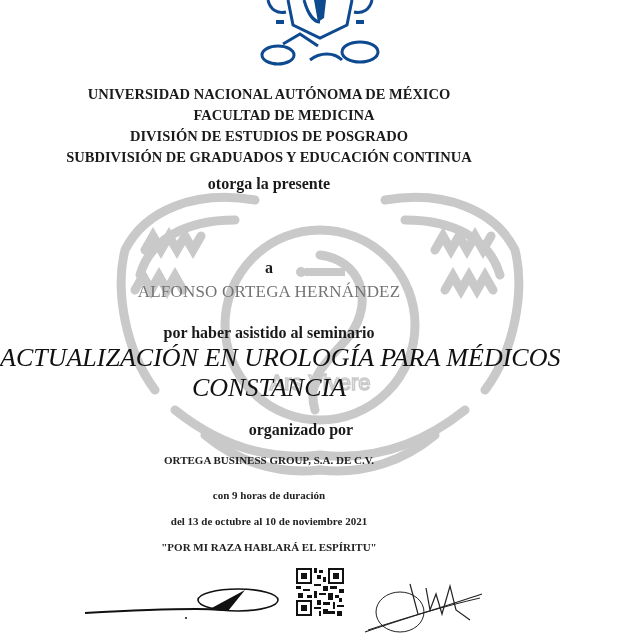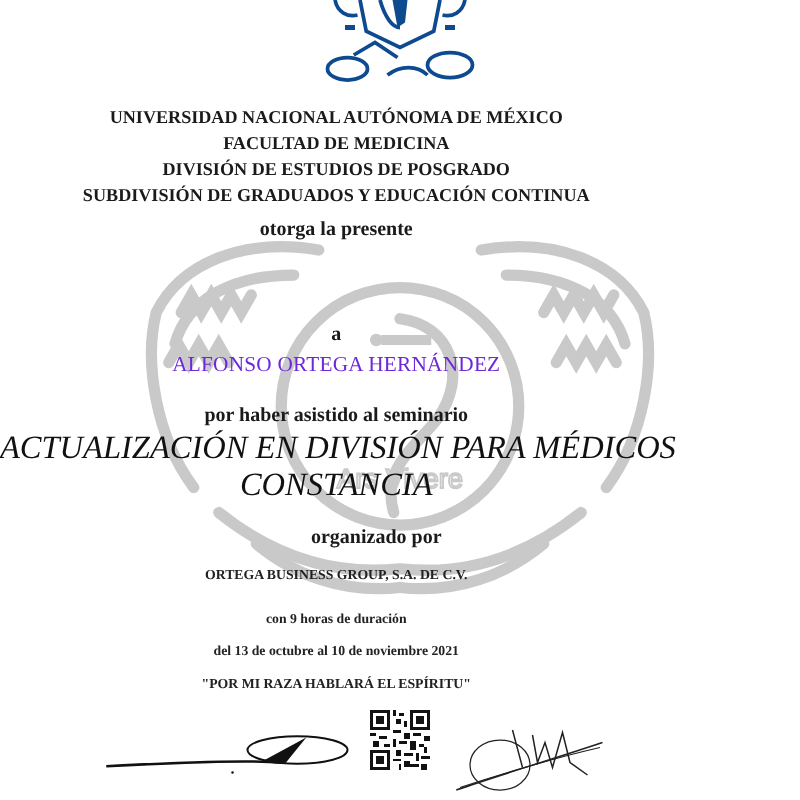--- a/index.html
+++ b/index.html
@@ -4,21 +4,21 @@
   <style>
     html, body { margin: 0; padding: 0; background: #ffffff; }
     body { width: 640px; height: 640px; overflow: hidden; position: relative; font-family: "Liberation Serif", "DejaVu Serif", serif; color: #111; }
     .page { position: absolute; left: 0; top: 0; width: 640px; height: 640px; }
     .crest { position: absolute; left: 248px; top: 0; width: 144px; height: 72px; }
     .watermark { position: absolute; left: 105px; top: 160px; width: 430px; height: 330px; opacity: 1; }
     .line { position: absolute; left: 0; width: 538px; text-align: center; white-space: nowrap; }
     .hdr { font-weight: bold; font-size: 14.5px; color: #1a1a1a; }
     .small { font-weight: bold; font-size: 16px; color: #1a1a1a; }
     .title { font-style: italic; font-size: 33px; color: #111; letter-spacing: 0.5px; }
-    .name { font-size: 17px; color: #6d28d9; letter-spacing: 0.2px; }
+    .name { font-size: 17px; color: #737373; letter-spacing: 0.2px; }
     .seminar { font-style: italic; font-size: 26px; color: #111; line-height: 30px; }
     .org { font-weight: bold; font-size: 11px; color: #222; }
     .sig { position: absolute; }
     .qr { position: absolute; left: 296px; top: 568px; width: 48px; height: 48px; }
   </style>
 </head>
 <body>
 
 <div class="page">
 
@@ -61,34 +61,34 @@
       <path d="M62 60 C 72 52, 86 52, 94 60"></path>
     </g>
     <g fill="#0d4a8f">
       <path d="M66 0 L 78 0 L 76 18 L 70 22 Z"></path>
       <rect x="28" y="20" width="8" height="4"></rect>
       <rect x="108" y="20" width="8" height="4"></rect>
     </g>
   </svg>
 
   <div class="line hdr" style="top:86px;">UNIVERSIDAD NACIONAL AUTÓNOMA DE MÉXICO</div>
-  <div class="line hdr" style="top:107px;">FACULTAD DE MEDICINA</div>
+  <div class="line hdr" style="top:107px;margin-left:15px;">FACULTAD DE MEDICINA</div>
   <div class="line hdr" style="top:128px;">DIVISIÓN DE ESTUDIOS DE POSGRADO</div>
   <div class="line hdr" style="top:149px;">SUBDIVISIÓN DE GRADUADOS Y EDUCACIÓN CONTINUA</div>
 
   <div class="line small" style="top:175px;">otorga la presente</div>
 
 
   <div class="line small" style="top:259px;">a</div>
 
   <div class="line name" style="top:282px;">ALFONSO ORTEGA HERNÁNDEZ</div>
 
   <div class="line small" style="top:324px;">por haber asistido al seminario</div>
 
-  <div class="line seminar" style="top:343px;">ACTUALIZACIÓN EN DIVISIÓN PARA MÉDICOS</div>
+  <div class="line seminar" style="top:343px;">ACTUALIZACIÓN EN UROLOGÍA PARA MÉDICOS</div>
   <div class="line seminar" style="top:373px;">CONSTANCIA</div>
 
   <div class="line small" style="top:421px;padding-left:32px;">organizado por</div>
 
   <div class="line org" style="top:454px;">ORTEGA BUSINESS GROUP, S.A. DE C.V.</div>
 
   <div class="line org" style="top:489px;">con 9 horas de duración</div>
 
   <div class="line org" style="top:515px;">del 13 de octubre al 10 de noviembre 2021</div>
 

